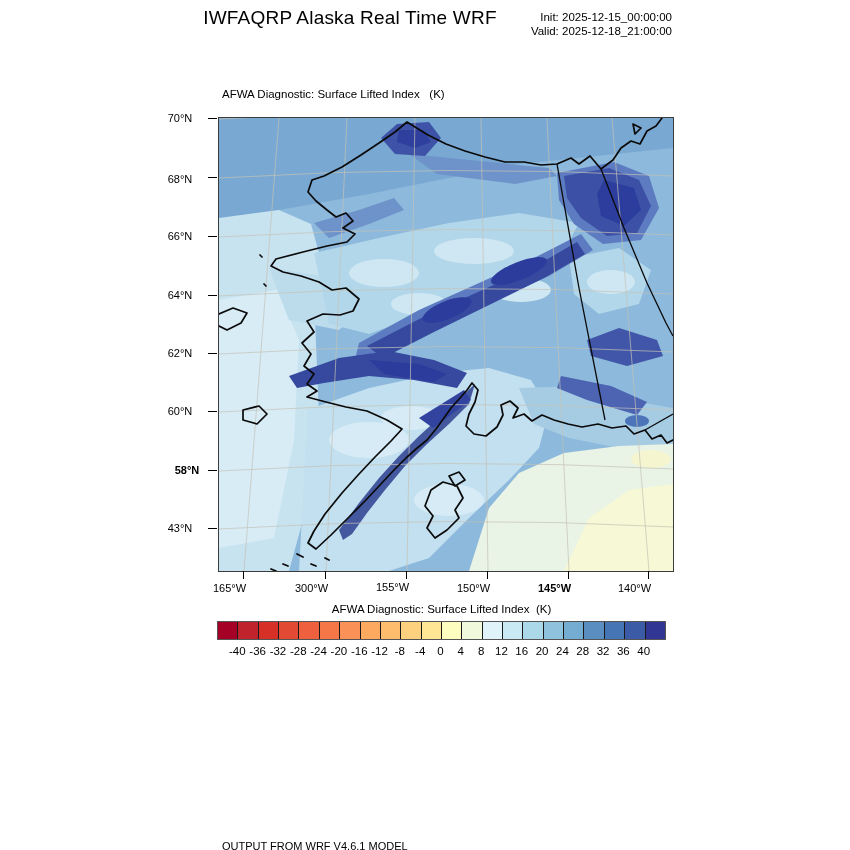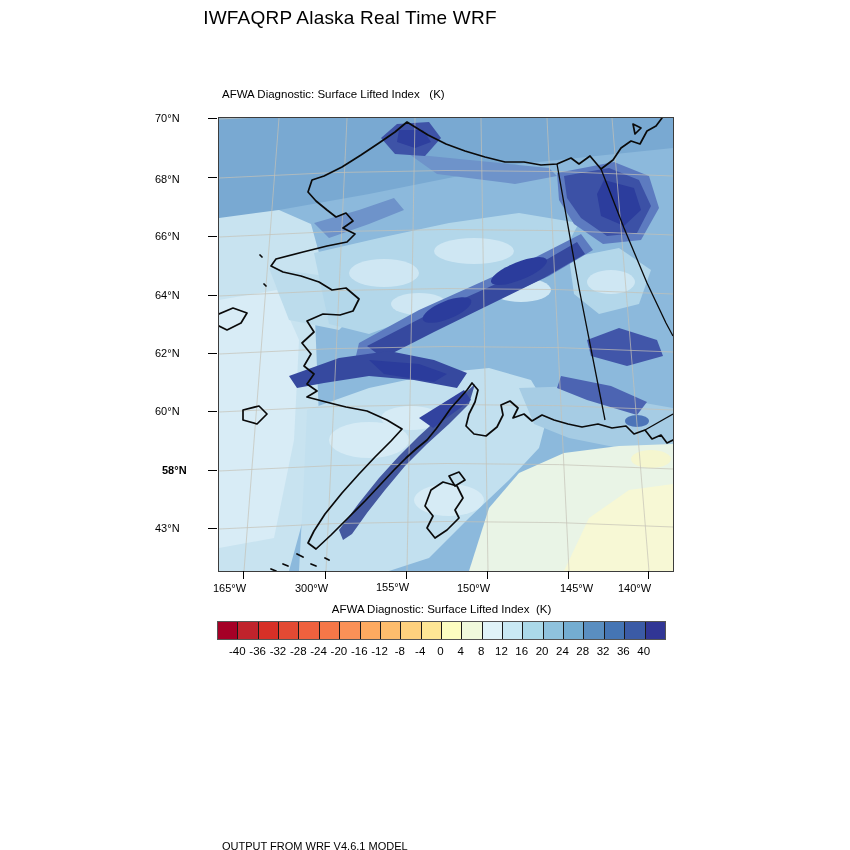--- a/index.html
+++ b/index.html
@@ -4,38 +4,42 @@
 <style>
   html,body{margin:0;padding:0;background:#fff;}
   #page{position:relative;width:726px;height:850px;background:#ffffff;overflow:hidden;
         font-family:"Liberation Sans","DejaVu Sans",sans-serif;color:#000;}
   .abs{position:absolute;}
   #main-title{left:130px;top:7px;width:440px;text-align:center;font-size:19px;letter-spacing:.2px;}
   #run-times{left:402px;top:10px;width:270px;text-align:right;font-size:11.5px;line-height:14px;}
   #field-title{left:222px;top:88px;font-size:11.5px;white-space:pre;}
   #map-frame{left:218px;top:117px;width:454px;height:453px;border:1.5px solid #3c3c3c;box-sizing:content-box;}
   #map-frame svg{display:block;}
-  .lat-label{width:50px;text-align:left;font-size:11px;height:14px;line-height:14px;}
+  .lat-label{width:50px;text-align:center;font-size:11px;height:14px;line-height:14px;}
   .lat-tick{width:9px;border-top:1.4px solid #000;height:0;}
   .lon-label{width:60px;font-size:11px;}
   .lon-tick{height:8px;border-left:1.4px solid #000;width:0;}
   #cbar-title{left:217px;top:603px;width:449px;text-align:center;font-size:11.5px;white-space:pre;}
   #colorbar{left:217px;top:621px;width:447px;height:17px;display:flex;border:1px solid #555;box-sizing:content-box;}
   .cbar-cell{flex:1 1 0;border-right:1px solid #1a1a1a;}
   .cbar-cell:last-child{border-right:none;}
   .cbar-lab{width:34px;text-align:center;font-size:11.5px;top:645px;}
   #footer{left:222px;top:813px;font-size:11px;line-height:13.5px;white-space:pre;}
 </style>
 </head>
 <body>
 
 <div id="page">
 
   <div class="abs" id="main-title">IWFAQRP Alaska Real Time WRF</div>
 
+  <div class="abs" id="run-times">
+    <div>Init: 2025-12-15_00:00:00</div>
+    <div>Valid: 2025-12-18_21:00:00</div>
+  </div>
 
   <div class="abs" id="field-title">AFWA Diagnostic: Surface Lifted Index   (K)</div>
 
   <div class="abs" id="map-frame">
     <svg width="454" height="453" viewBox="0 0 454 453">
       <g>
         <rect x="0" y="0" width="454" height="453" fill="#8cb9dc"></rect>
 
         <path d="M0,0 H454 V30 L300,46 L150,76 L60,92 L0,102 Z" fill="#79a9d2"></path>
         <path d="M190,36 L330,50 L338,58 L296,66 L218,56 Z" fill="#6e93ca"></path>
@@ -159,21 +163,21 @@
   <div id="lon-axis">
       <div class="abs lon-tick" style="left: 243px; top: 571px;"></div>
       <div class="abs lon-label" style="left: 213px; top: 582px;">165°W</div>
       <div class="abs lon-tick" style="left: 325px; top: 571px;"></div>
       <div class="abs lon-label" style="left: 295px; top: 582px;">300°W</div>
       <div class="abs lon-tick" style="left: 406px; top: 571px;"></div>
       <div class="abs lon-label" style="left: 376px; top: 581px;">155°W</div>
       <div class="abs lon-tick" style="left: 487px; top: 571px;"></div>
       <div class="abs lon-label" style="left: 457px; top: 582px;">150°W</div>
       <div class="abs lon-tick" style="left: 568px; top: 571px;"></div>
-      <div class="abs lon-label" style="left: 560px; top: 582px;">145°W</div>
+      <div class="abs lon-label" style="left: 538px; top: 582px; font-weight: bold;">145°W</div>
       <div class="abs lon-tick" style="left: 648px; top: 571px;"></div>
       <div class="abs lon-label" style="left: 618px; top: 582px;">140°W</div>
     </div>
 
   <div class="abs" id="cbar-title">AFWA Diagnostic: Surface Lifted Index  (K)</div>
   <div class="abs" id="colorbar">
       <div class="cbar-cell" style="background: rgb(165, 0, 38);"></div>
       <div class="cbar-cell" style="background: rgb(192, 35, 44);"></div>
       <div class="cbar-cell" style="background: rgb(215, 48, 39);"></div>
       <div class="cbar-cell" style="background: rgb(227, 74, 51);"></div>

